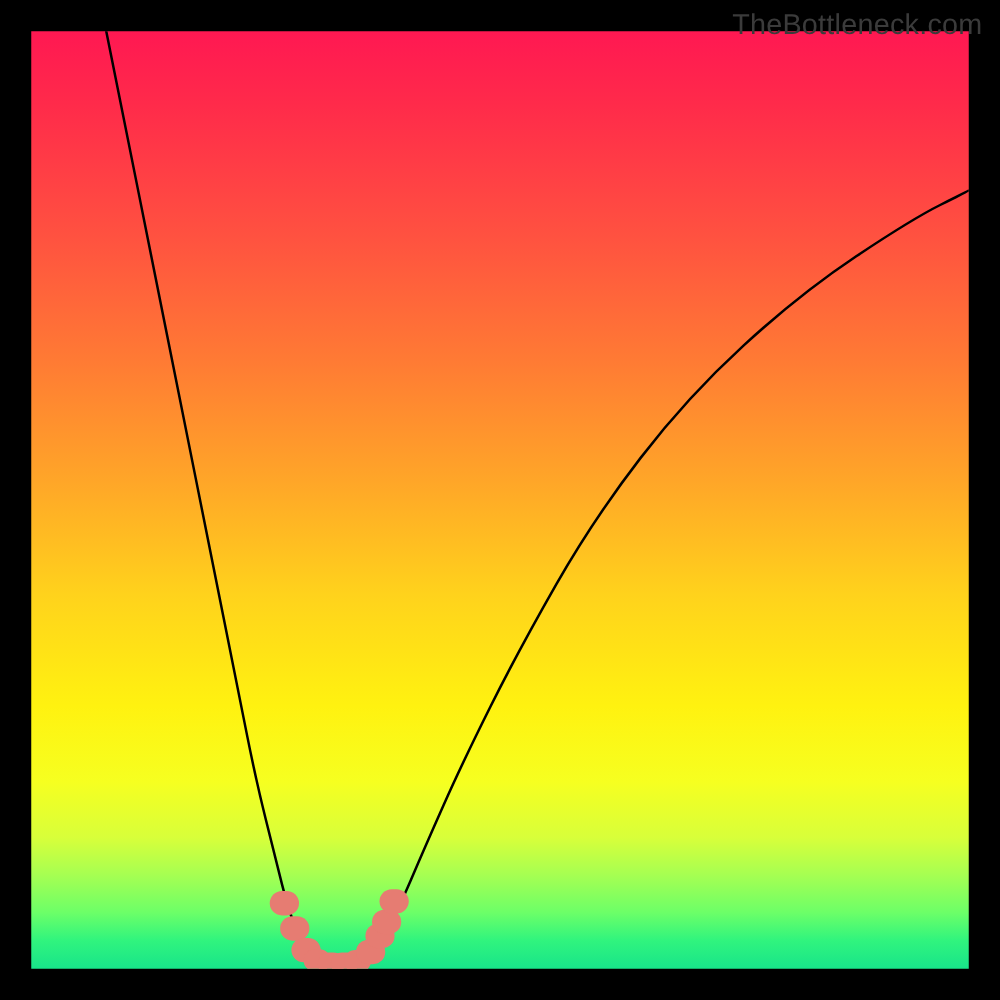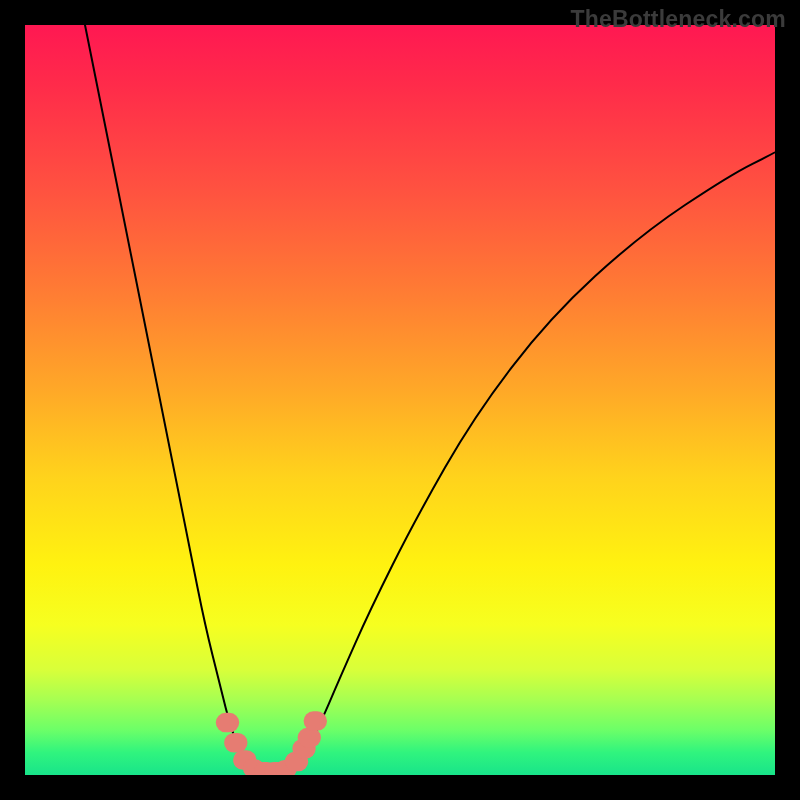--- a/index.html
+++ b/index.html
@@ -16,21 +16,21 @@
     width: 800px;
     height: 800px;
     background: #000;
   }
   .watermark {
     position: absolute;
     top: 6px;
     right: 14px;
     color: #3b3b3b;
     font-size: 23px;
-    font-weight: 700;
+    font-weight: 400;
     letter-spacing: 0.2px;
     z-index: 5;
     user-select: none;
   }
   .plot {
     position: absolute;
     left: 25px;
     top: 25px;
     width: 750px;
     height: 750px;

